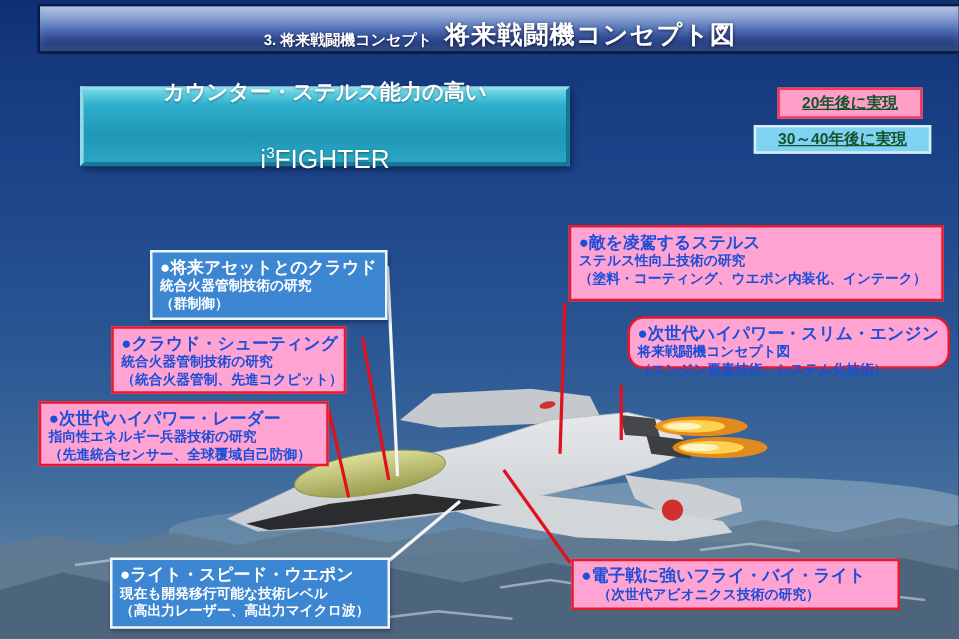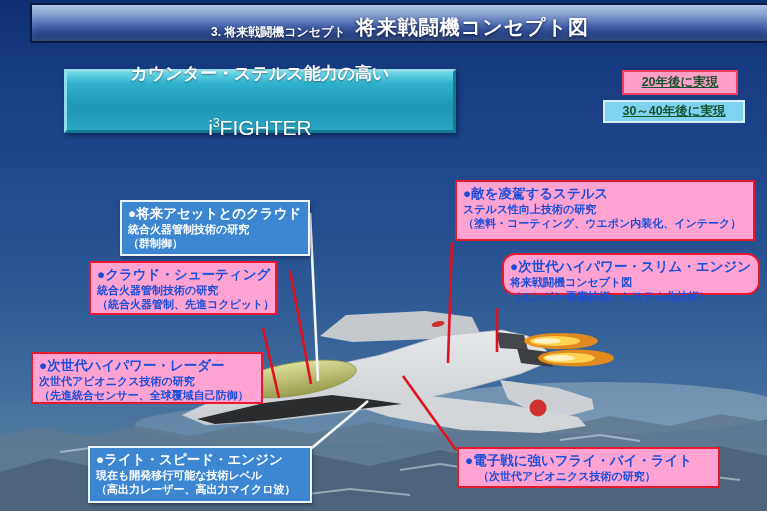--- a/index.html
+++ b/index.html
@@ -40,21 +40,21 @@
   .badge-3040{left:603px;top:100px;width:142px;height:23px;background:#7fd2f0;border:2px solid #d9edf8;}
 
   
   .callout{position:absolute;box-sizing:border-box;padding:3px 6px;line-height:1.28;white-space:nowrap;}
   .callout .l1{font-size:13.5px;font-weight:bold;}
   .callout .ln{font-size:11px;font-weight:bold;}
   .callout-blue{background:#3d87d2;border:2px solid #eef5fc;color:#ffffff;box-shadow:1px 2px 3px rgba(0,10,40,.35);}
   .callout-pink{background:#ffa3d2;border:2.5px solid #e8192c;color:#1d4ed8;font-family:Liberation Serif, serif;}
   .co-a{left:120px;top:200px;width:190px;height:56px;}
   .co-b{left:89px;top:261px;width:188px;height:54px;}
-  .co-c{left:31px;top:321px;width:232px;height:52px;margin-top:31px;}
+  .co-c{left:31px;top:321px;width:232px;height:52px;}
   .co-d{left:88px;top:446px;width:224px;height:57px;}
   .co-e{left:455px;top:180px;width:300px;height:61px;}
   .co-f{left:502px;top:253px;width:258px;height:42px;border-radius:13px;}
   .co-g{left:457px;top:447px;width:263px;height:41px;}
   .co-g .ln{padding-left:13px;}
 </style>
 </head>
 <body>
 
 <div class="stage">
@@ -149,26 +149,26 @@
   </div>
 
   <div class="callout callout-pink co-b">
     <div class="l1">●クラウド・シューティング</div>
     <div class="ln">統合火器管制技術の研究</div>
     <div class="ln">（統合火器管制、先進コクピット）</div>
   </div>
 
   <div class="callout callout-pink co-c">
     <div class="l1">●次世代ハイパワー・レーダー</div>
-    <div class="ln">次世代アビオニクス技術の研究</div>
+    <div class="ln">指向性エネルギー兵器技術の研究</div>
     <div class="ln">（先進統合センサー、全球覆域自己防御）</div>
   </div>
 
   <div class="callout callout-blue co-d">
-    <div class="l1">●ライト・スピード・エンジン</div>
+    <div class="l1">●ライト・スピード・ウエポン</div>
     <div class="ln">現在も開発移行可能な技術レベル</div>
     <div class="ln">（高出力レーザー、高出力マイクロ波）</div>
   </div>
 
   <div class="callout callout-pink co-e">
     <div class="l1">●敵を凌駕するステルス</div>
     <div class="ln">ステルス性向上技術の研究</div>
     <div class="ln">（塗料・コーティング、ウエポン内装化、インテーク）</div>
   </div>
 

